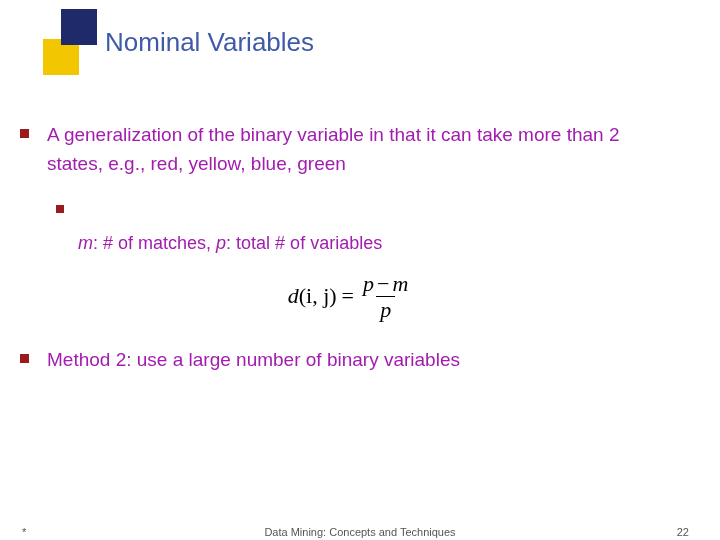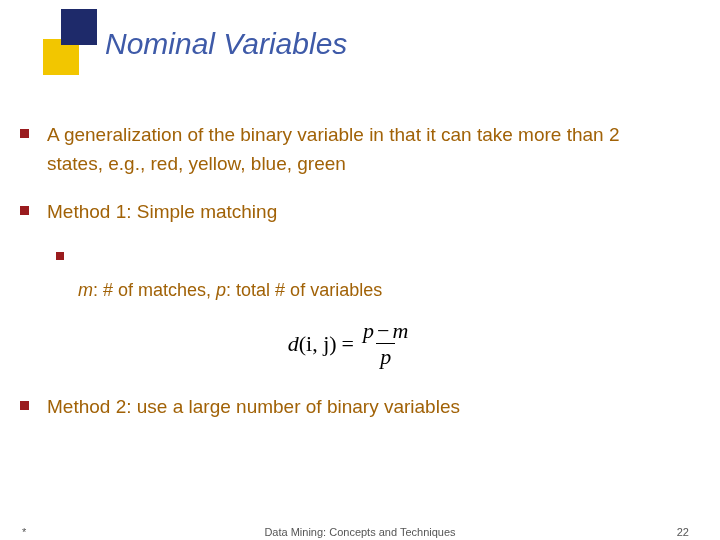--- a/index.html
+++ b/index.html
@@ -24,24 +24,23 @@
     top: 9px;
     left: 61px;
     width: 36px;
     height: 36px;
     background: #1e2a6a;
   }
   .title {
     position: absolute;
     top: 27px;
     left: 105px;
-    font-size: 30px;
+    font-size: 26px;
     color: #3e5aa8;
     font-weight: 400;
-    font-style: italic;
   }
   .content {
     position: absolute;
     top: 120px;
     left: 20px;
     right: 40px;
   }
   .bullet-row {
     display: flex;
     align-items: flex-start;
@@ -61,21 +60,21 @@
   }
   .bullet-row.sub .sq {
     width: 8px;
     height: 8px;
     margin-top: 8px;
     margin-right: 14px;
   }
   .txt {
     font-size: 19px;
     line-height: 1.55;
-    color: #a16207;
+    color: #a21caf;
   }
   .bullet-row.sub .txt {
     font-size: 18px;
     margin-top: 33px;
   }
   .em { font-style: italic; }
   .formula {
     text-align: center;
     margin: 6px 0 24px 0;
   }
@@ -120,24 +119,20 @@
 
 <div class="title">Nominal Variables</div>
 
 <div class="content">
 
   <div class="bullet-row">
     <div class="sq"></div>
     <div class="txt">A generalization of the binary variable in that it can take more than 2 states, e.g., red, yellow, blue, green</div>
   </div>
 
-  <div class="bullet-row">
-    <div class="sq"></div>
-    <div class="txt">Method 1: Simple matching</div>
-  </div>
 
   <div class="bullet-row sub">
     <div class="sq"></div>
     <div class="txt">
       <span class="em">m</span><span>: # of matches, </span><span class="em">p</span><span>: total # of variables</span>
     </div>
   </div>
 
   <div class="formula">
     <span class="formula-inner">

